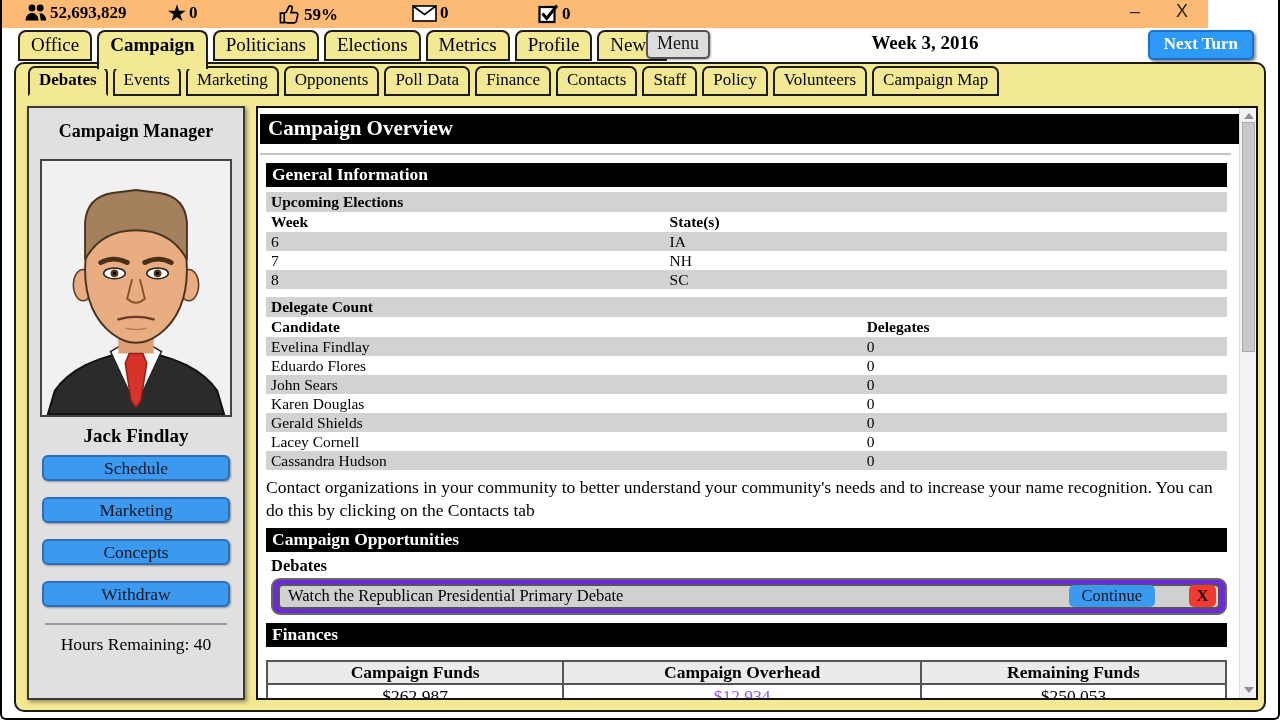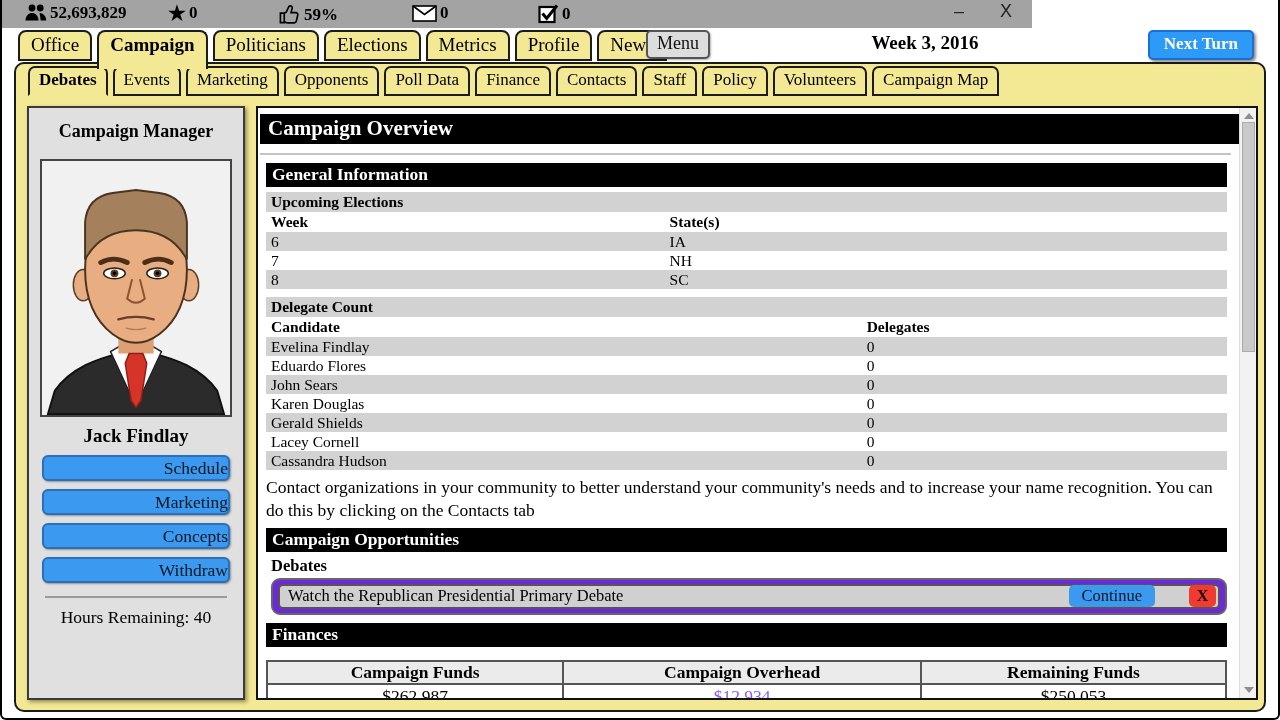--- a/index.html
+++ b/index.html
@@ -10,21 +10,21 @@
     font-family:"Liberation Serif","DejaVu Serif",serif;
     color:#000;
     overflow:hidden;
   }
   .window-frame{
     position:absolute; inset:0; border:2px solid #000; border-top:none;
     border-radius:0 0 6px 6px; pointer-events:none; z-index:60;
   }
 
   
-  .titlebar{ position:absolute; left:0; top:0; width:1032px; height:28px; background:#a3a3a3; z-index:20; }
+  .titlebar{ position:absolute; left:0; top:0; width:1208px; height:28px; background:#fdba74; z-index:20; }
   .stat{ position:absolute; top:3px; display:flex; align-items:center; gap:3px;
          font-weight:bold; font-size:17px; }
   .stat svg{ display:block; }
   .star-glyph{ font-size:20px; line-height:20px; }
   .win-btn{ position:absolute; top:1px; font-size:18px; font-family:"Liberation Sans",sans-serif;
             color:#222; cursor:default; padding:0 6px; }
 
   
   .tabrow{ position:absolute; left:0; top:28px; width:1280px; height:34px; background:#fff; z-index:10; }
   .main-tabs{ position:absolute; left:18px; top:2px; display:flex; gap:5px; }
@@ -64,23 +64,23 @@
     background:#E0E0E0; border:2px solid #3a3a3a; box-shadow:2px 2px 4px rgba(0,0,0,0.4);
   }
   .sidebar-title{ text-align:center; font-weight:bold; font-size:18px; margin-top:13px; }
   .avatar-frame{
     width:192px; height:258px; margin:17px auto 0 auto; background:#F1F1F1;
     border:2px solid #444;
   }
   .avatar-frame svg{ display:block; }
   .manager-name{ text-align:center; font-weight:bold; font-size:19px; margin-top:8px; }
   .side-btn{
-    display:block; width:188px; height:26px; margin:8px auto 0 auto;
+    display:block; width:188px; height:26px; margin:8px auto 16px auto;
     background:#3B99F0; border:2px solid #2B6FB8; border-radius:6px;
-    font-size:17.5px; line-height:22px; text-align:right; color:#0d1722;
+    font-size:17.5px; line-height:22px; text-align:center; color:#0d1722;
     box-shadow:1px 1px 2px rgba(0,0,0,0.35);
   }
   .side-btn:first-of-type{ margin-top:14px; }
   .side-divider{ width:182px; height:2px; background:#9a9a9a; margin:13px auto 0 auto; }
   .hours{ text-align:center; font-size:17.5px; margin-top:9px; }
 
   
   .main{
     position:absolute; left:240px; top:42px; width:1002px; height:594px;
     background:#fff; border:2px solid #111; overflow:hidden;

